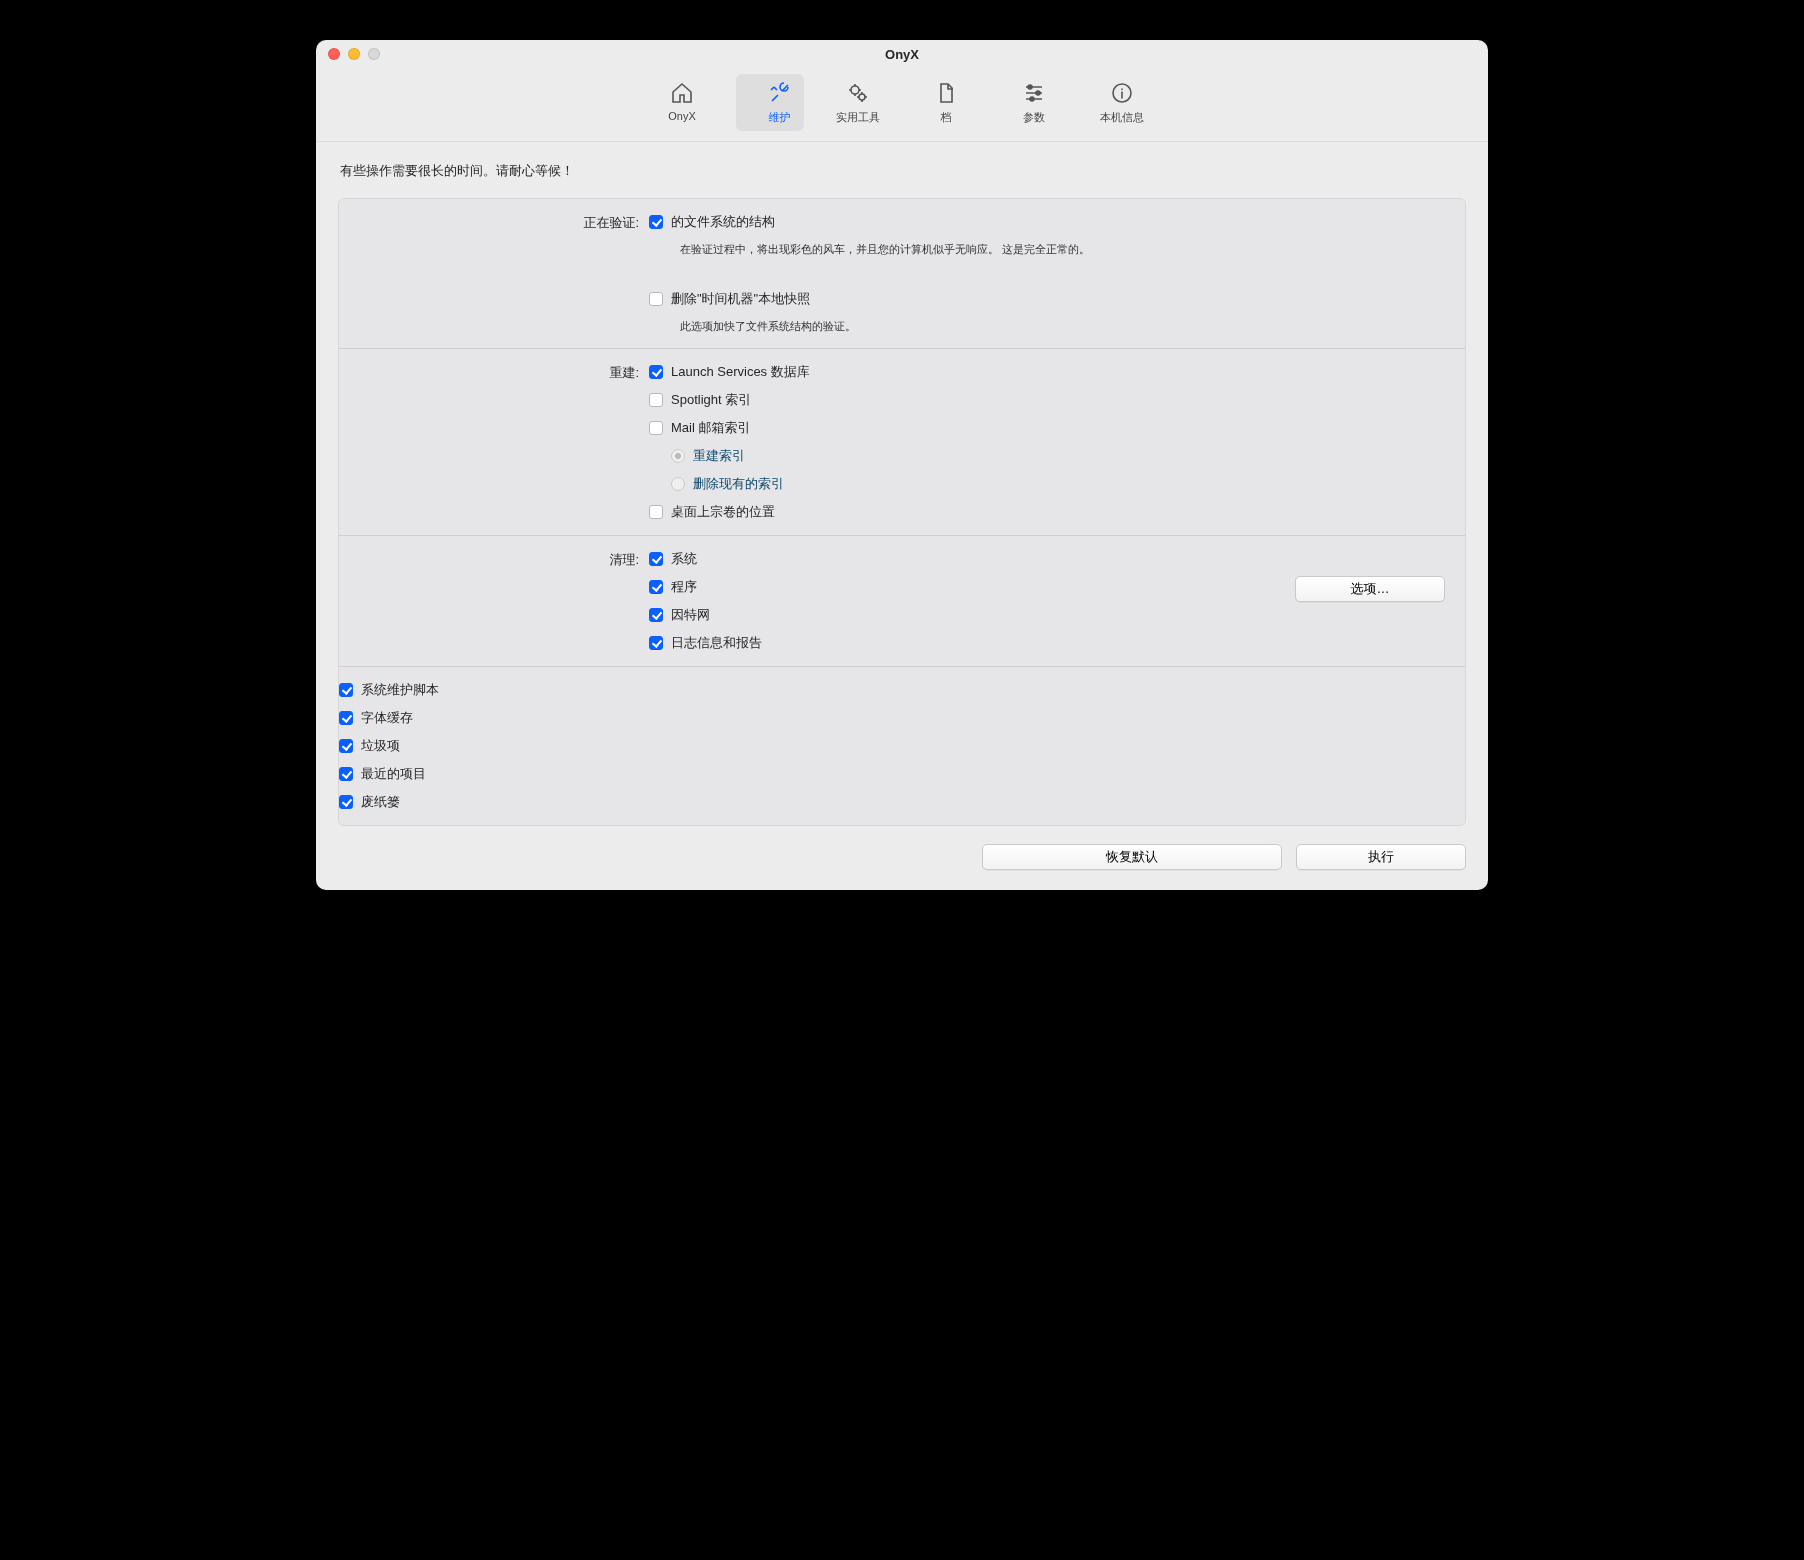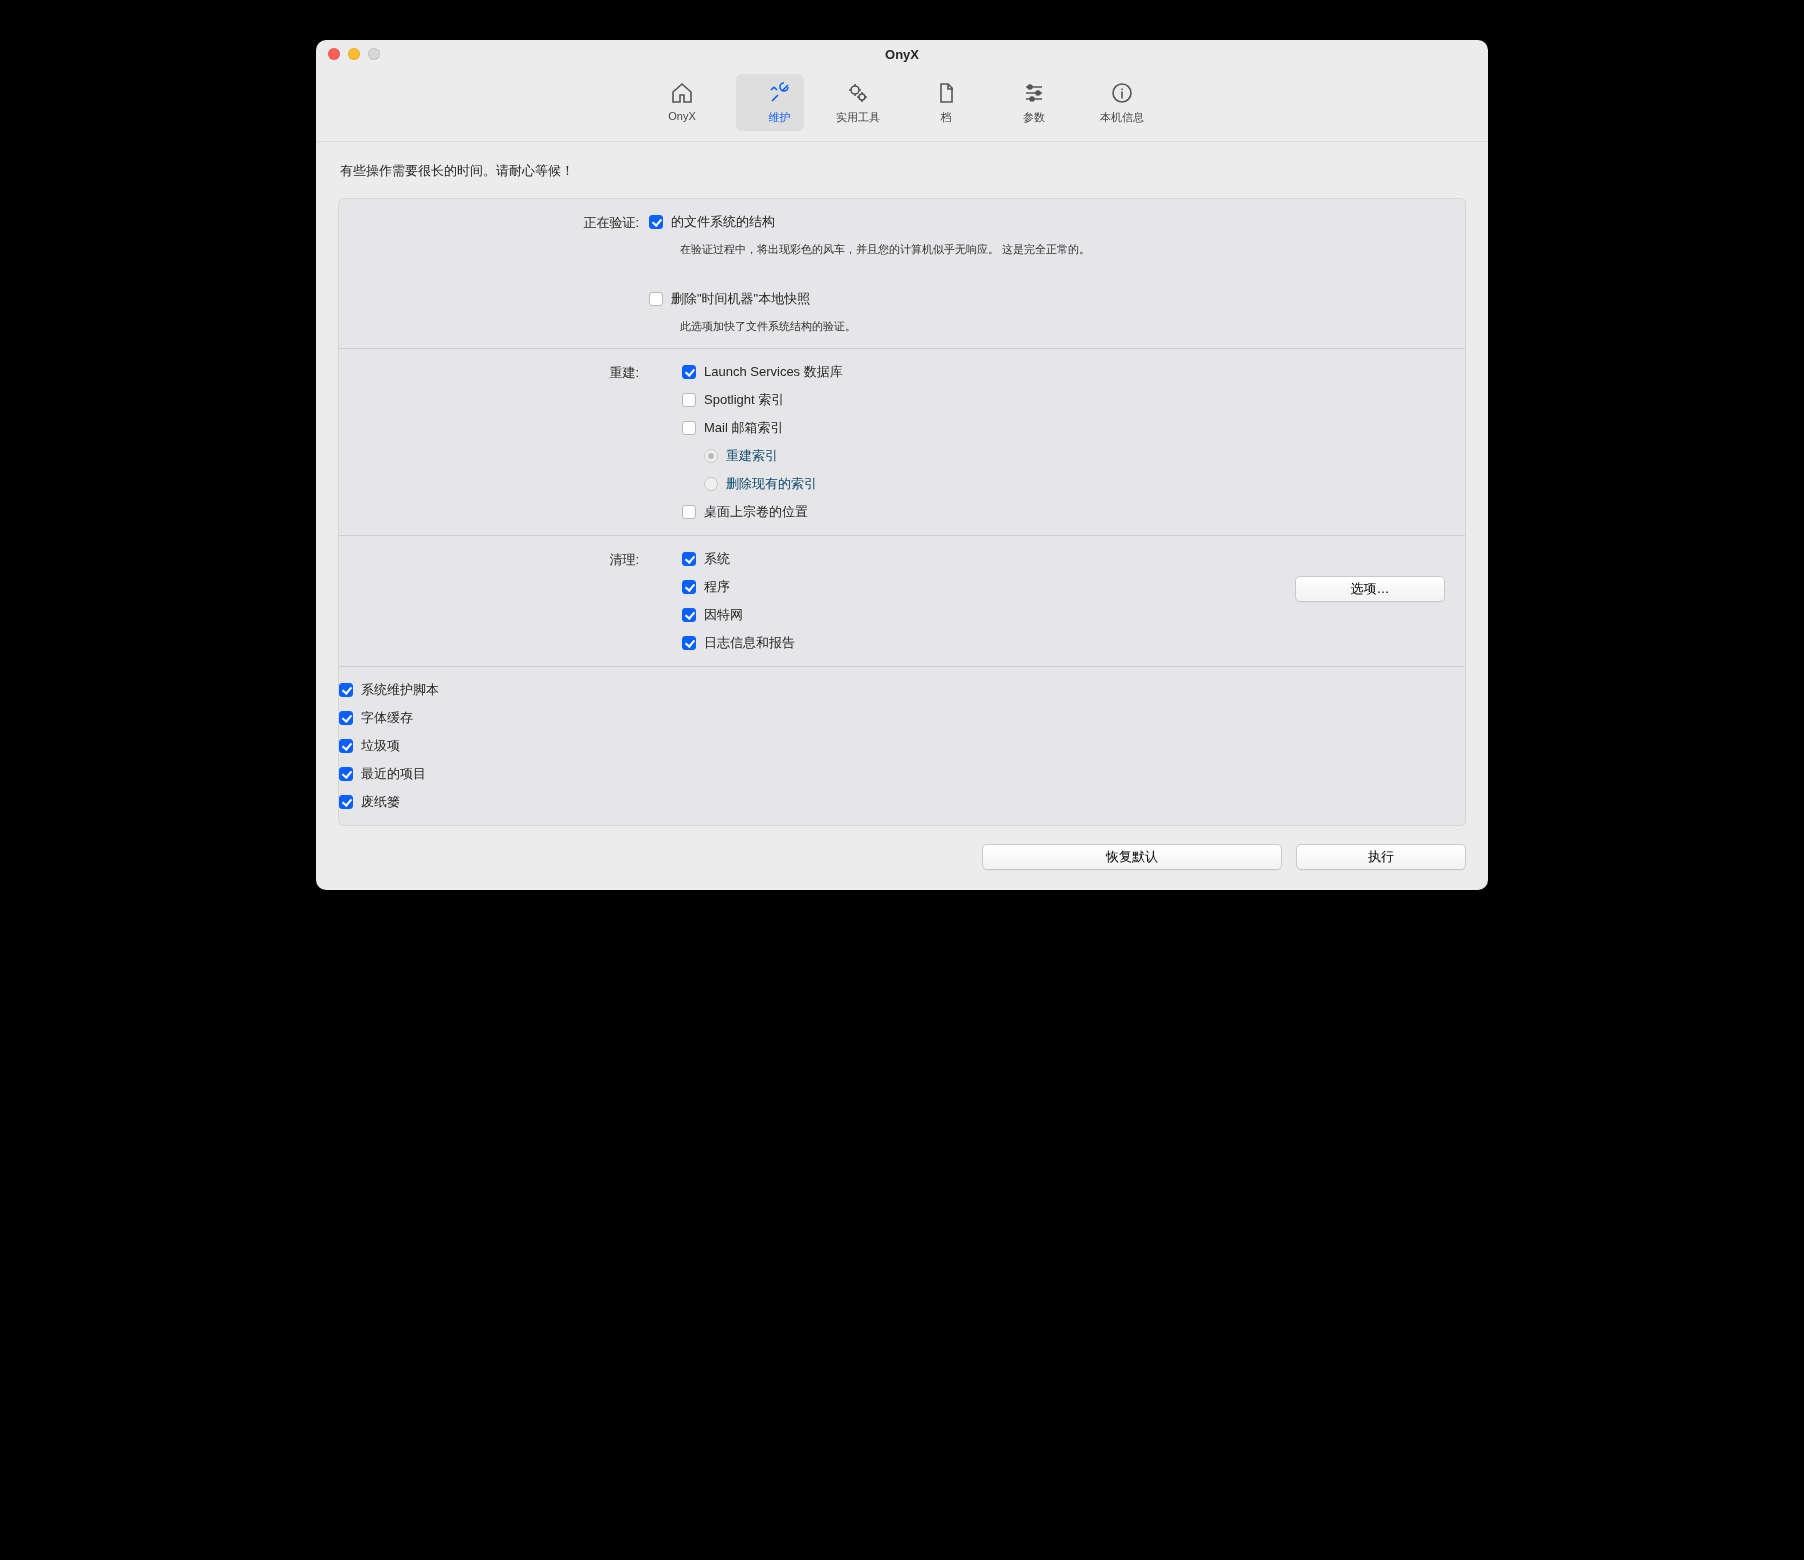--- a/index.html
+++ b/index.html
@@ -71,21 +71,21 @@
     border: 1px solid #d6d6d9;
     border-radius: 6px;
     padding: 0;
   }
   .section {
     display: grid;
     grid-template-columns: 310px 1fr;
     padding: 14px 20px 14px 0;
     position: relative;
   }
-  .section + .section { border-top: 1px solid #cfcfd2; gap: 33px; }
+  .section + .section { border-top: 1px solid #cfcfd2; }
   .sec-label {
     text-align: right;
     padding-right: 10px;
     padding-top: 1px;
     white-space: nowrap;
   }
   .sec-body { display: flex; flex-direction: column; gap: 10px; }
   .row { display: flex; align-items: center; gap: 8px; }
   .indent { margin-left: 22px; display:flex; align-items:center; gap:8px; }
   .desc { margin-left: 31px; font-size: 11px; color: #323232; line-height: 1.5; }

